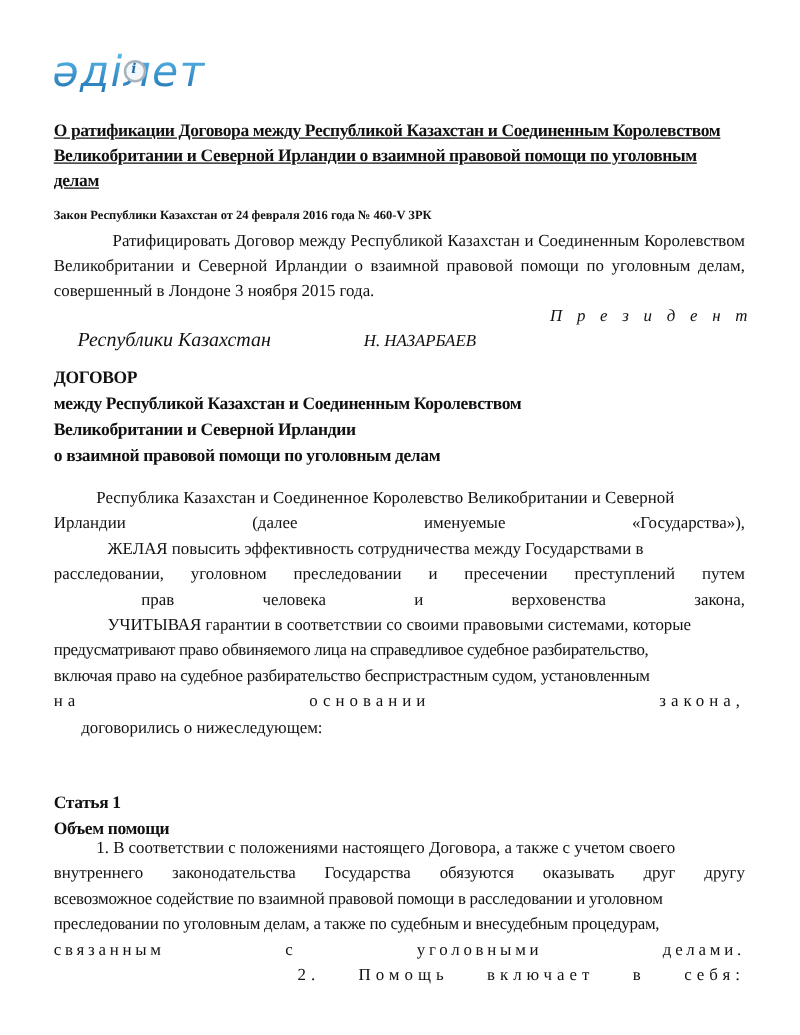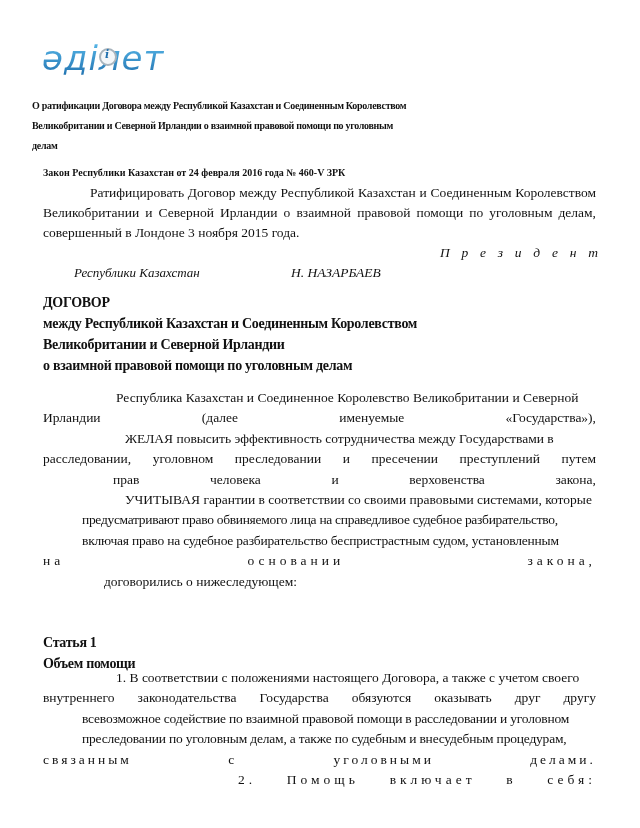--- a/index.html
+++ b/index.html
@@ -8,35 +8,35 @@
   .page { position: absolute; left: 0; top: 0; width: 640px; height: 828px; }
   .logo { position: absolute; left: 42px; top: 44px; width: 140px; height: 40px; }
   .logo-text { position: absolute; left: 0; top: -6px; font-family: "DejaVu Sans", sans-serif;
                font-style: italic; font-size: 34px; letter-spacing: 1px;
                color: #2d8fd0; background: linear-gradient(#5ec0ef, #1f6fae);
                -webkit-background-clip: text; background-clip: text; -webkit-text-fill-color: transparent; }
   .logo-magnifier { position: absolute; left: 57px; top: 4px; width: 14px; height: 14px;
                     border: 2px solid #a8b4bd; border-radius: 50%; background: #f4f7f9; }
   .logo-magnifier span { position: absolute; left: 4px; top: -2px; font-size: 11px; font-style: italic;
                     color: #1f6fae; font-family: "DejaVu Serif", serif; font-weight: bold; }
-  .title { position: absolute; left: 32px; top: 96px; width: 560px; font-weight: bold;
-           font-size: 10px; line-height: 20px; letter-spacing: -0.3px; }
+  .title { position: absolute; left: 43px; top: 96px; width: 560px; font-weight: bold;
+           font-size: 14px; line-height: 20px; letter-spacing: -0.3px; text-decoration: underline; }
   .law-ref { position: absolute; left: 43px; top: 163px; font-size: 10px; line-height: 20px; font-weight: bold; }
   .ratify { position: absolute; left: 43px; top: 183px; width: 553px; font-size: 13.5px;
             line-height: 20px; text-align: justify; }
   .ratify .indent { display: inline-block; width: 47px; }
   .president { position: absolute; left: 440px; top: 243px; width: 158px; font-style: italic;
                font-size: 13.5px; line-height: 20px; display: flex; justify-content: space-between; }
-  .sign-left { position: absolute; left: 74px; top: 263px; font-style: italic; font-size: 13px; line-height: 20px; }
+  .sign-left { position: absolute; left: 62px; top: 263px; font-style: italic; font-size: 16px; line-height: 20px; }
   .sign-right { position: absolute; left: 291px; top: 263px; font-style: italic; font-size: 13.5px; line-height: 20px; }
   .treaty-head { position: absolute; left: 43px; top: 292px; font-weight: bold; font-size: 14px;
                  line-height: 21px; letter-spacing: -0.3px; }
   .body-block { position: absolute; left: 43px; width: 553px; font-size: 13.5px; line-height: 20.4px; }
   .row { display: flex; justify-content: space-between; white-space: nowrap; }
-  .row.left { justify-content: flex-start; margin-left: 39px; }
+  .row.left { justify-content: flex-start; }
   .ind1 { padding-left: 34px; }
   .ind2 { padding-left: 43px; }
   .ind3 { padding-left: 70px; }
   .ind4 { padding-left: 22px; }
   .section-head { position: absolute; left: 43px; top: 613px; font-weight: bold; font-size: 14px;
                   line-height: 21px; letter-spacing: -0.3px; margin-top: 19px; }
 </style>
 </head>
 <body>
 

